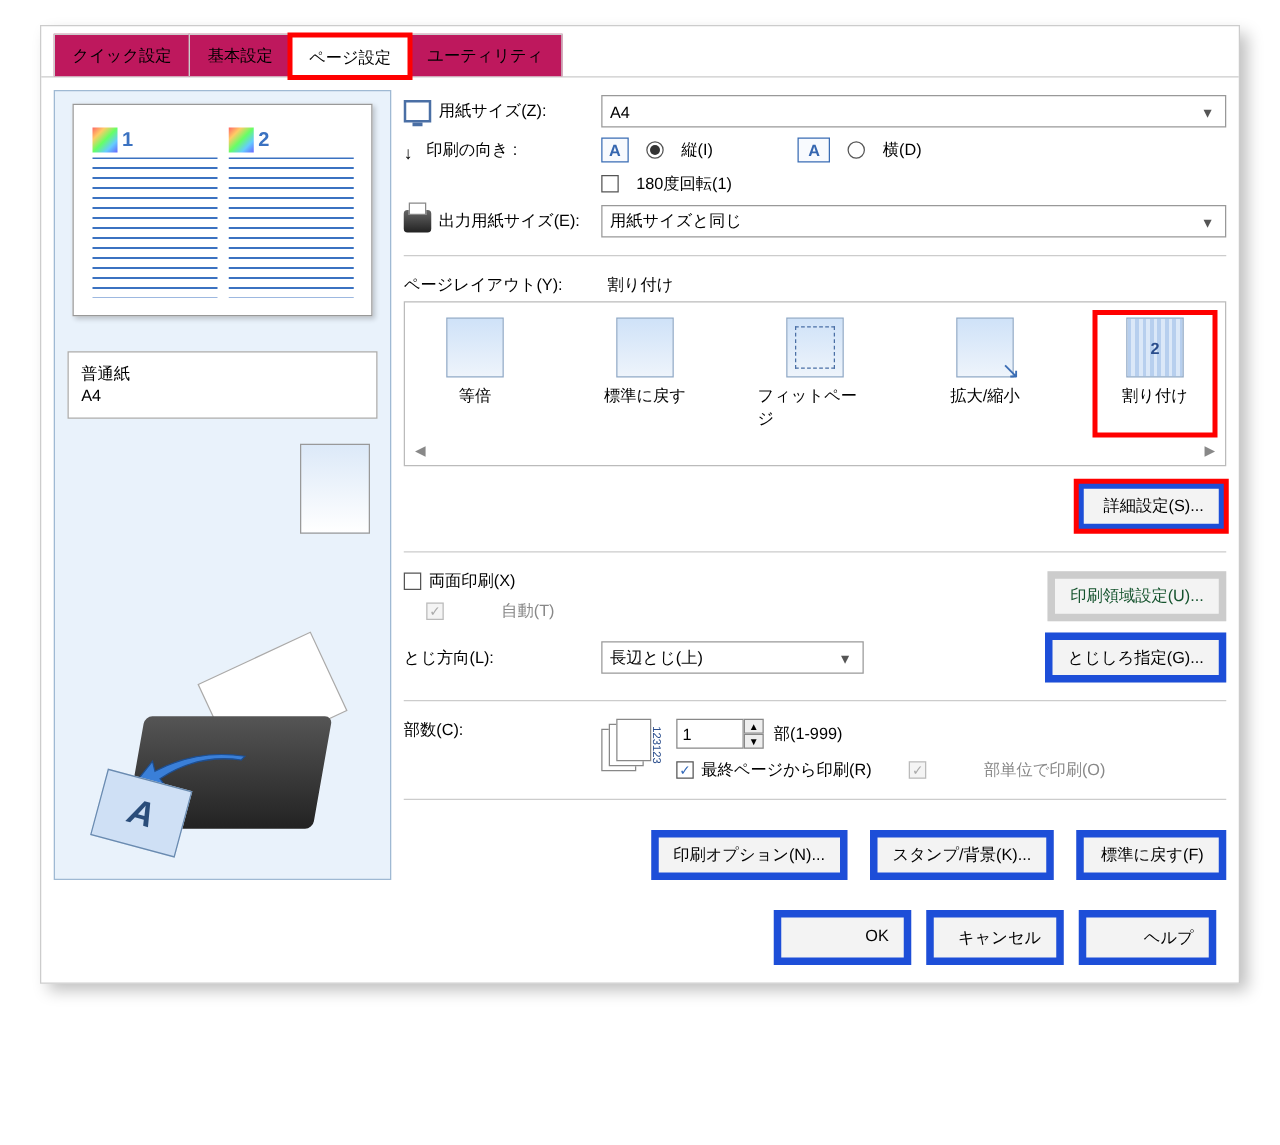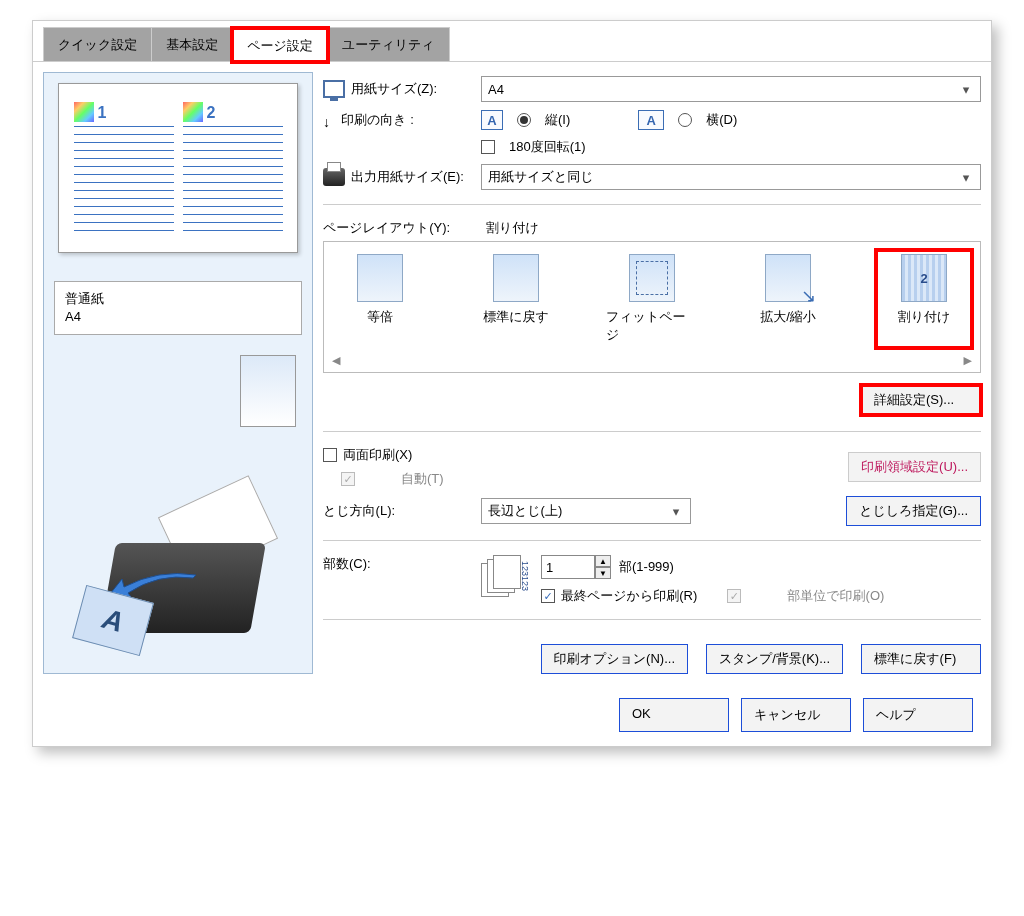--- a/index.html
+++ b/index.html
@@ -22,21 +22,21 @@
   .tabs {
     display: flex;
     border-bottom: 1px solid #ccc;
     padding: 6px 10px 0 10px;
     gap: 0;
   }
   .tab {
     padding: 8px 14px 6px;
     border: 1px solid #ccc;
     border-bottom: none;
-    background: #a3a3a3;
+    background: #be185d;
     cursor: pointer;
     margin-right: -1px;
     position: relative;
   }
   .tab.active {
     background: #fff;
     border-bottom: 1px solid #fff;
     top: 1px;
   }
   .tab.highlighted {
@@ -261,26 +261,26 @@
   }
   .layout-icon .num { color:#2a4d8c; font-weight:bold; }
   .layout-scroll {
     display:flex; justify-content:space-between; margin-top:6px;
     height: 14px; color:#888; font-size:11px;
   }
   .detail-btn-row { display:flex; justify-content:flex-end; margin:12px 0 6px; }
   .button {
     min-width: 120px;
     padding: 5px 12px;
-    border: 1px solid #1d4ed8;
+    border: 6px solid #1d4ed8;
     background: #f3f3f3;
     cursor: pointer;
-    text-align: left;
-  }
-  .button.disabled { color:#be185d; border-color:#ccc; cursor:default; }
+    text-align: right;
+  }
+  .button.disabled { color:#14532d; border-color:#ccc; cursor:default; }
   .button.highlight { outline: 4px solid #ff0000; outline-offset: -2px; }
   
   .copies-icon {
     width: 42px; height: 42px; position:relative;
   }
   .copies-icon .sheet {
     position:absolute; width:28px; height:34px; background:#fff; border:1px solid #888;
   }
   .copies-icon .s1 { left:0; top:8px; }
   .copies-icon .s2 { left:6px; top:4px; }

